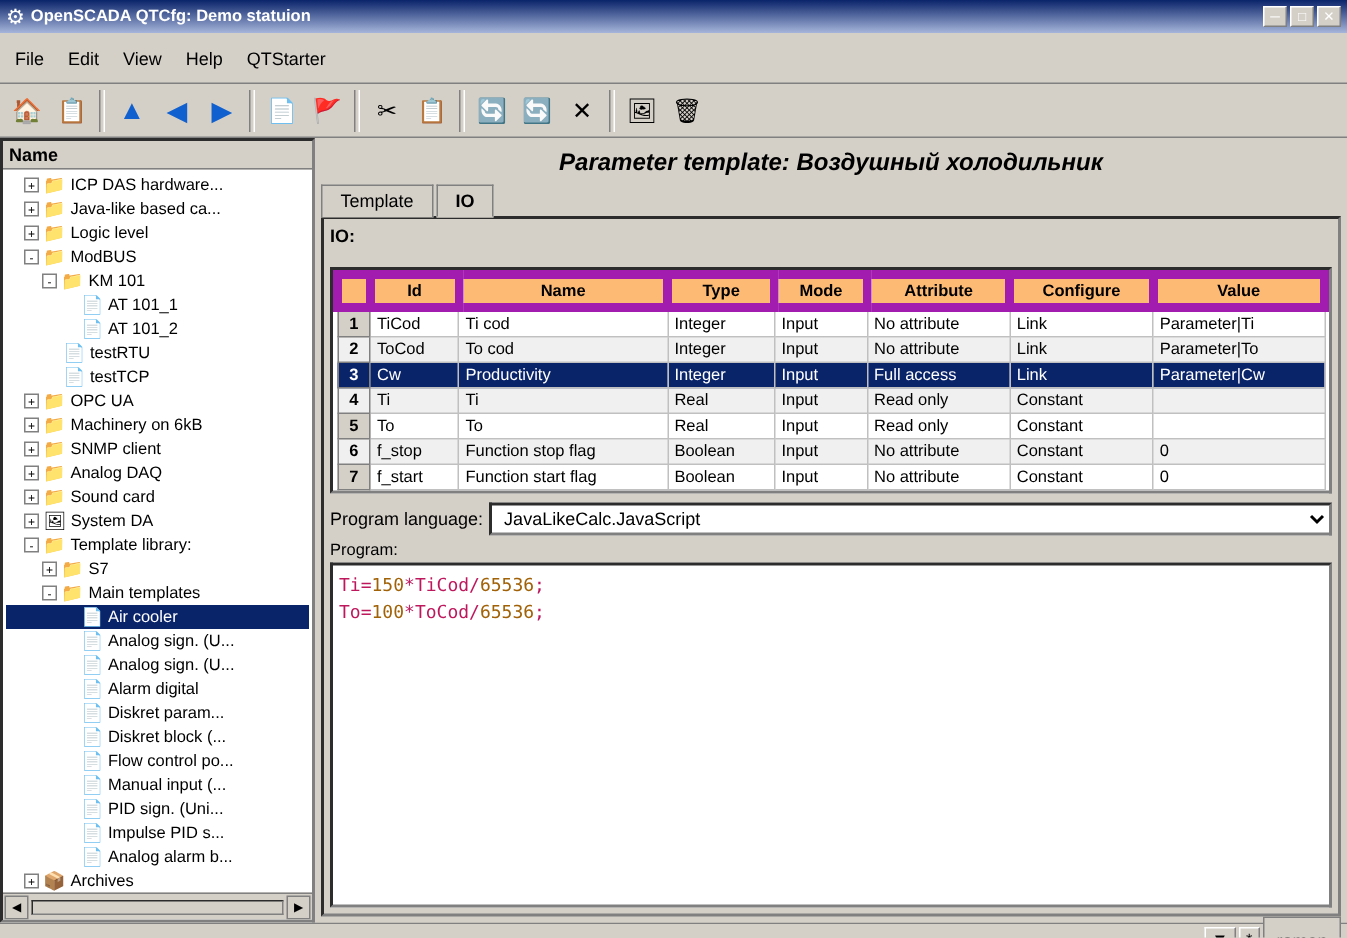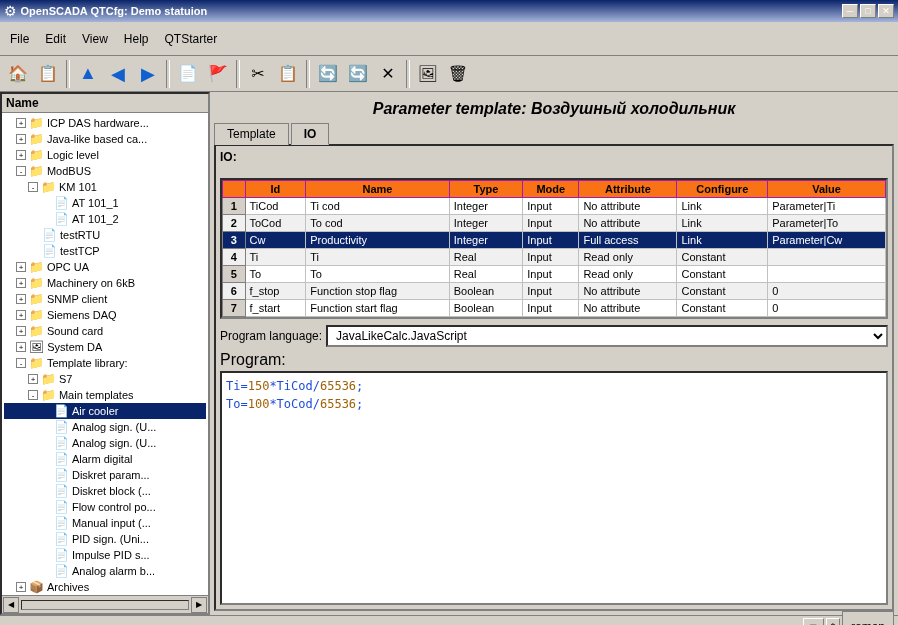--- a/index.html
+++ b/index.html
@@ -51,40 +51,40 @@
     
     
     #tab-content { flex: 1; background: #d4d0c8; border: 2px inset #808080; padding: 4px; display: flex; flex-direction: column; overflow: hidden; }
     
     
     .section-label { font-size: 12px; font-weight: bold; margin-bottom: 14px; }
     
     
     #table-container { border: 2px inset #808080; overflow-y: auto; max-height: 220px; background: #fff; }
     table { width: 100%; border-collapse: collapse; font-size: 11px; }
-    table th { background: #f97316; border: 1px solid #a21caf; padding: 2px 4px; text-align: center; font-weight: bold; position: sticky; top: 0; }
+    table th { background: #fdba74; border: 6px solid #a21caf; padding: 2px 4px; text-align: center; font-weight: bold; position: sticky; top: 0; }
     table td { border: 1px solid #c0c0c0; padding: 2px 4px; }
     table tr:nth-child(even) td { background: #f0f0f0; }
     table tr.highlighted td { background: #0a246a; color: #fff; }
     table tr.highlighted td.value-cell { background: #0a246a; color: #fff; }
     .row-num { text-align: center; background: #d4d0c8; color: #000; border: 1px solid #808080; font-weight: bold; }
     table tr.highlighted .row-num { background: #0a246a; color: #fff; }
     
     
     #prog-lang-row { display: flex; align-items: center; margin-top: 6px; gap: 4px; }
     #prog-lang-row label { font-size: 12px; white-space: nowrap; }
     #prog-lang-select { flex: 1; height: 22px; border: 2px inset #808080; background: #fff; font-size: 12px; padding: 1px 4px; }
     
     
-    #prog-label { font-size: 16px; margin-top: 4px; margin-bottom: 2px; }
+    #prog-label { font-size: 11px; margin-top: 4px; margin-bottom: 2px; }
     
     
     #prog-editor { flex: 1; border: 2px inset #808080; background: #fff; padding: 4px; font-family: monospace; font-size: 12px; overflow: auto; min-height: 80px; }
     .code-line { line-height: 1.5; }
-    .code-normal { color: #1d4ed8; }
+    .code-normal { color: #be185d; }
     .code-number { color: #a16207; }
     
     
     #statusbar { height: 22px; background: #d4d0c8; border-top: 1px solid #808080; display: flex; align-items: center; justify-content: flex-end; padding: 0 4px; gap: 2px; }
     .status-btn { height: 18px; padding: 0 4px; background: #d4d0c8; border: 1px solid #808080; border-top-color: #fff; border-left-color: #fff; font-size: 11px; cursor: pointer; display: flex; align-items: center; }
     .status-user { height: 32px; padding: 0 8px; background: #d4d0c8; border: 1px solid #808080; border-top-color: #808080; border-left-color: #808080; font-size: 12px; display: flex; align-items: center; }
     
     
     ::-webkit-scrollbar { width: 16px; height: 16px; }
     ::-webkit-scrollbar-track { background: #d4d0c8; }
@@ -196,21 +196,21 @@
           <span>Machinery on 6kB</span>
         </div>
         <div class="tree-item tree-indent-1">
           <span class="tree-expand">+</span>
           <span class="tree-icon">📁</span>
           <span>SNMP client</span>
         </div>
         <div class="tree-item tree-indent-1">
           <span class="tree-expand">+</span>
           <span class="tree-icon">📁</span>
-          <span>Siemens DAQ</span>
+          <span>Analog DAQ</span>
         </div>
         <div class="tree-item tree-indent-1">
           <span class="tree-expand">+</span>
           <span class="tree-icon">📁</span>
           <span>Sound card</span>
         </div>
         <div class="tree-item tree-indent-1">
           <span class="tree-expand">+</span>
           <span class="tree-icon">🖼</span>
           <span>System DA</span>

